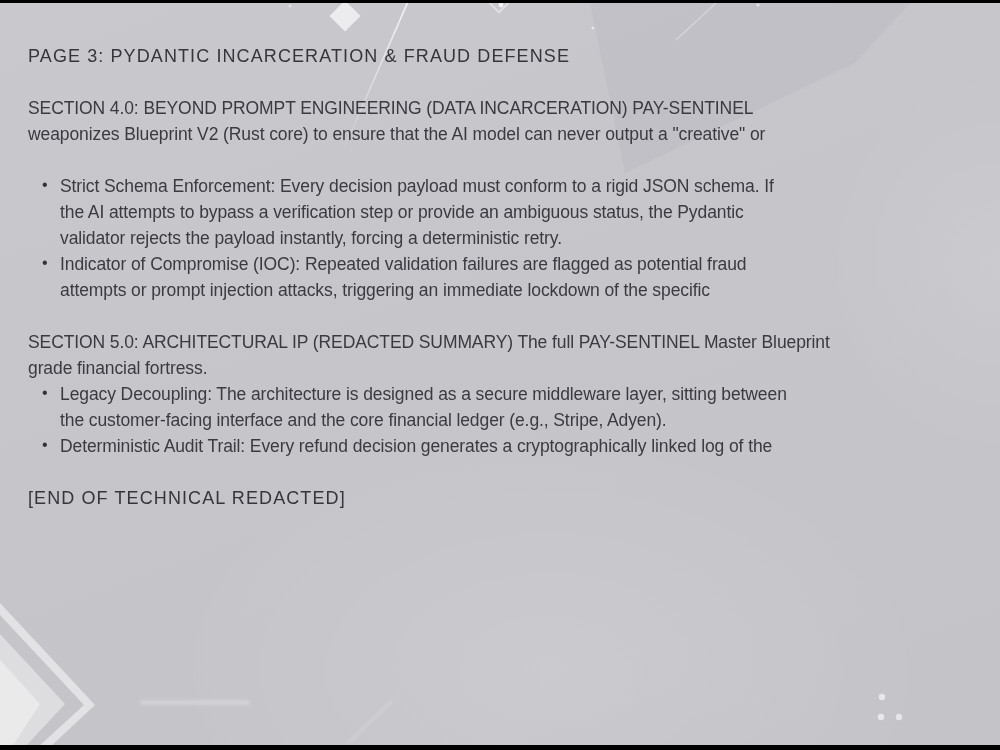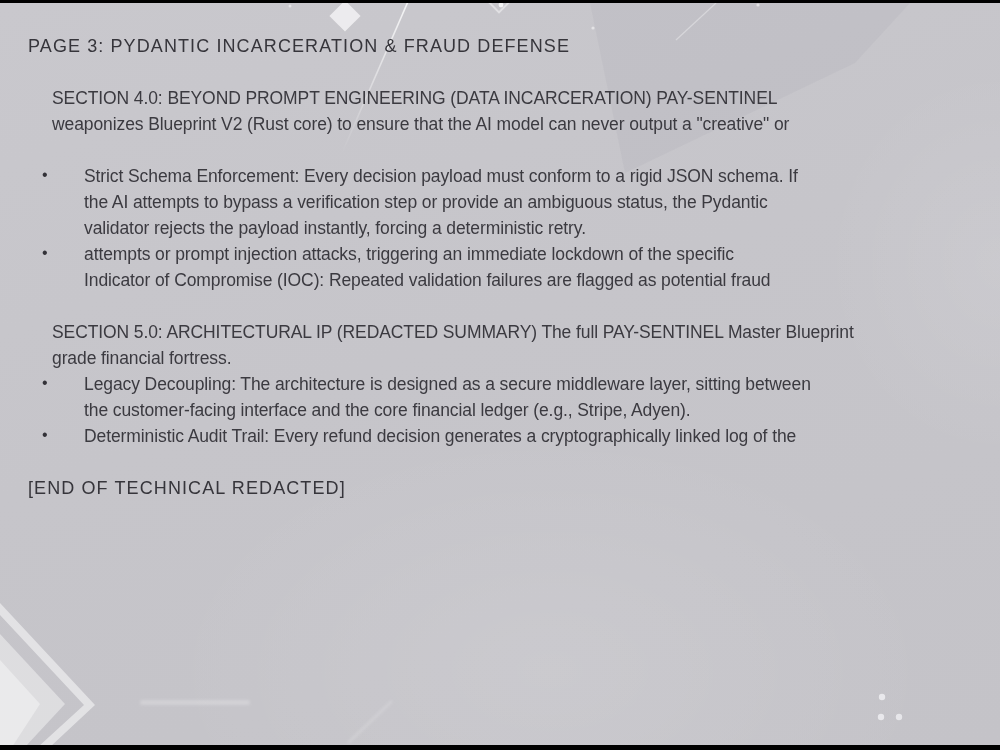--- a/index.html
+++ b/index.html
@@ -27,30 +27,29 @@
   .bg-decor {
     position: absolute;
     left: 0; top: 0;
     width: 1000px; height: 742px;
     pointer-events: none;
   }
   .content {
     position: absolute;
     left: 28px; top: 0;
     width: 950px;
-    padding-top: 30px;
+    padding-top: 40px;
     color: var(--text);
   }
   .line {
     white-space: nowrap;
     line-height: 26px;
     font-size: 17.5px;
     letter-spacing: -0.1px;
     color: var(--text);
-    margin-left: 24px;
   }
   .heading-line {
     white-space: nowrap;
     line-height: 26px;
     font-size: 18px;
     letter-spacing: 1.1px;
     color: #36353b;
   }
   .spacer { height: 26px; }
   .bullet-item { position: relative; padding-left: 32px; }
@@ -114,22 +113,22 @@
       <div class="line">weaponizes Blueprint V2 (Rust core) to ensure that the AI model can never output a "creative" or</div>
       <div class="spacer"></div>
       <div class="bullet-item">
         <div class="marker">•</div>
         <div class="line">Strict Schema Enforcement: Every decision payload must conform to a rigid JSON schema. If</div>
         <div class="line">the AI attempts to bypass a verification step or provide an ambiguous status, the Pydantic</div>
         <div class="line">validator rejects the payload instantly, forcing a deterministic retry.</div>
       </div>
       <div class="bullet-item">
         <div class="marker">•</div>
+        <div class="line">Indicator of Compromise (IOC): Repeated validation failures are flagged as potential fraud</div>
         <div class="line">attempts or prompt injection attacks, triggering an immediate lockdown of the specific</div>
-        <div class="line">Indicator of Compromise (IOC): Repeated validation failures are flagged as potential fraud</div>
       </div>
       <div class="spacer"></div>
       <div class="line">SECTION 5.0: ARCHITECTURAL IP (REDACTED SUMMARY) The full PAY-SENTINEL Master Blueprint</div>
       <div class="line">grade financial fortress.</div>
       <div class="bullet-item">
         <div class="marker">•</div>
         <div class="line">Legacy Decoupling: The architecture is designed as a secure middleware layer, sitting between</div>
         <div class="line">the customer-facing interface and the core financial ledger (e.g., Stripe, Adyen).</div>
       </div>
       <div class="bullet-item">

